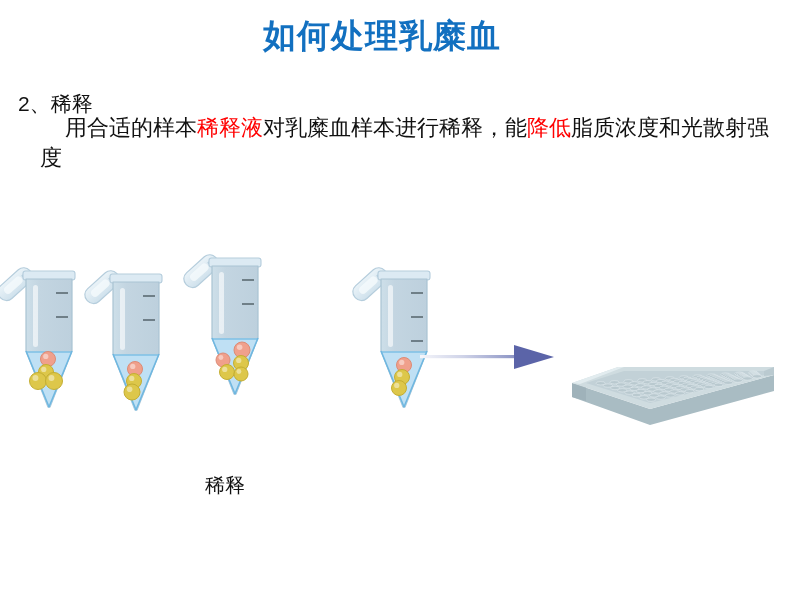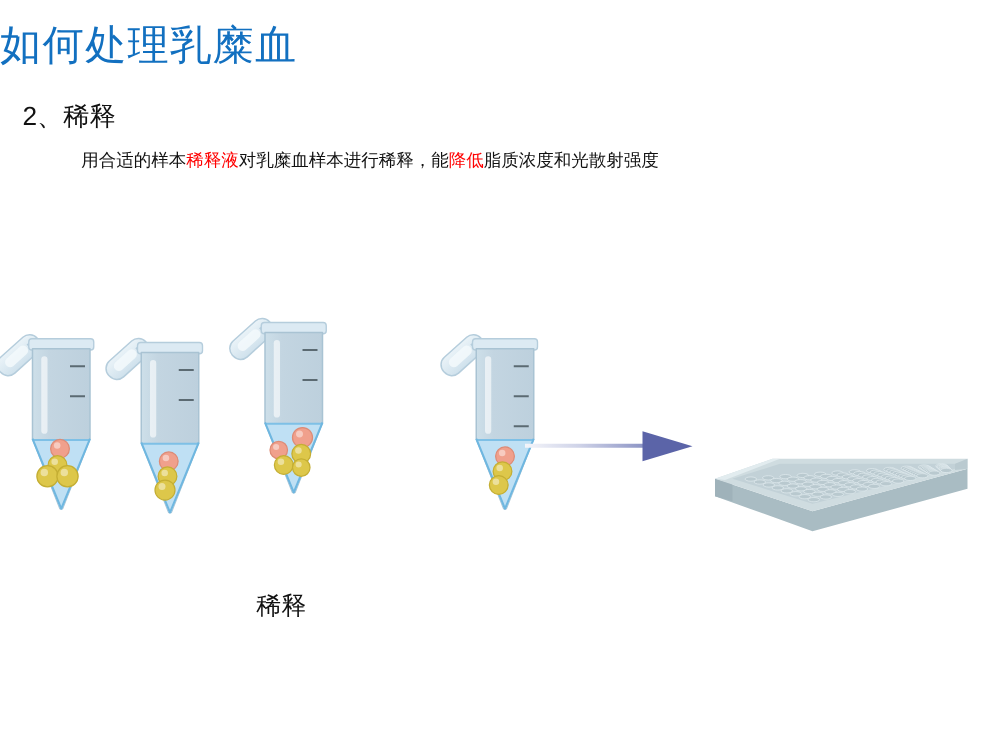--- a/index.html
+++ b/index.html
@@ -23,46 +23,46 @@
     inset: 0;
     background: #ffffff;
   }
 
   
   .slide-title {
     position: absolute;
     top: 14px;
     left: 0;
     width: 764px;
-    text-align: left;
+    text-align: center;
     font-size: 33px;
     line-height: 44px;
-    font-weight: 400;
+    font-weight: 700;
     color: #1270c0;
     letter-spacing: 1px;
     white-space: nowrap;
   }
 
   
   .section-heading {
     position: absolute;
-    top: 80px;
+    top: 90px;
     left: 18px;
     font-size: 21px;
     line-height: 28px;
     font-weight: 400;
     color: #111111;
     white-space: nowrap;
   }
   .body-paragraph {
     position: absolute;
     top: 113px;
     left: 40px;
     width: 730px;
-    font-size: 14px;
+    font-size: 22px;
     line-height: 30px;
     font-weight: 400;
     color: #111111;
     text-indent: 25px;
   }
   .hl-red { color: #ff0000; }
 
   
   .figure {
     position: absolute;

